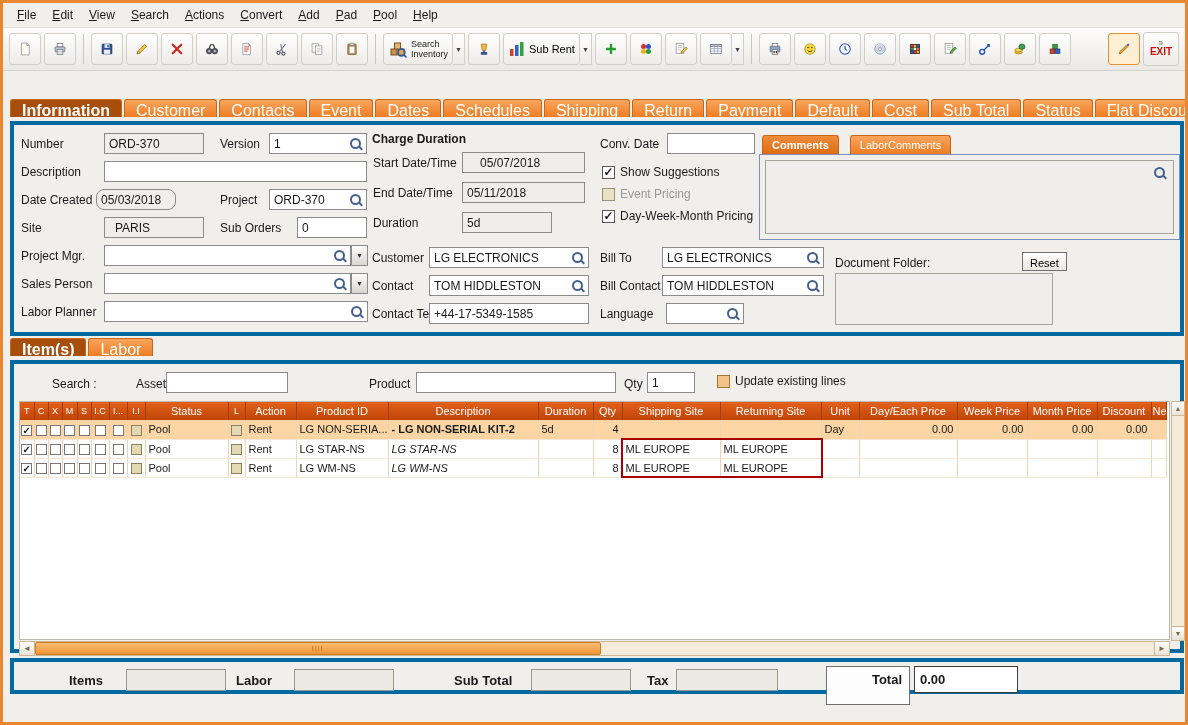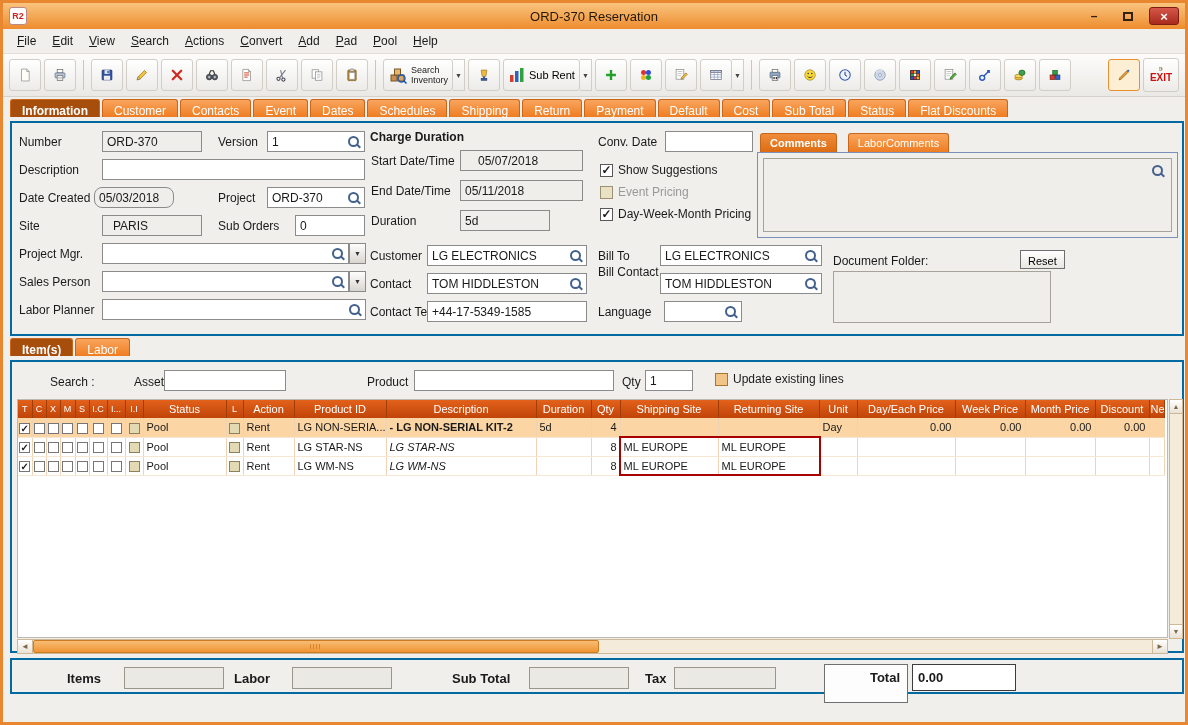--- a/index.html
+++ b/index.html
@@ -27,27 +27,27 @@
   .tbtn.exit { width:36px; height:34px; flex-direction:column; gap:1px; }
   .exit-txt { color:#cc1111; font-weight:bold; font-size:10px; }
   .ddseg { width:12px; height:32px; border:1px solid #d1cec8; border-left:none; background:linear-gradient(#ffffff,#ecebe8); font-size:7px; color:#444; display:flex; align-items:center; justify-content:center; }
   .tsep { width:1px; height:30px; background:#c9c6c0; margin:0 4px; }
   .tspace { flex:1; }
   .tinytxt { font-size:9px; line-height:10px; text-align:left; color:#222; }
   .tgrp { display:flex; }
 
   
   .tabstrip { position:absolute; left:7px; top:96px; display:flex; gap:2px; }
-  .tab { height:18px; line-height:22px; padding:0 11px; color:#fff; font-size:12px; background:linear-gradient(#f9a55e,#ee7d22); border:1px solid #c9661a; border-bottom:none; border-radius:3px 3px 0 0; cursor:default; white-space:nowrap; }
+  .tab { height:18px; line-height:22px; padding:0 11px; color:#fff; font-size:16px; background:linear-gradient(#f9a55e,#ee7d22); border:1px solid #c9661a; border-bottom:none; border-radius:3px 3px 0 0; cursor:default; white-space:nowrap; }
   .tab.active { background:#a84e0c; font-weight:bold; }
   .tab.sm { height:19px; line-height:19px; font-size:11px; padding:0 9px; }
   .tab.sm.active { background:linear-gradient(#ef8c3b,#dd6c12); font-weight:bold; }
 
   
-  .panel { position:absolute; border:2px solid #0369a1; background:#f1efec; }
+  .panel { position:absolute; border:4px solid #0369a1; background:#f1efec; }
 
   .lbl { position:absolute; white-space:nowrap; }
   .b13 { font-size:13px; font-weight:bold; }
   .fld { position:absolute; height:21px; background:#fff; border:1px solid #8b8b8b; padding:3px 4px 0; white-space:nowrap; overflow:hidden; font-size:12px; }
   .fld.ro { background:#efeeea; }
   .fld.mg { padding-right:18px; }
   .mag { position:absolute; right:3px; top:3px; width:14px; height:14px; }
   .mag::before { content:""; position:absolute; left:1px; top:1px; width:7px; height:7px; border:2px solid #44618e; border-radius:50%; }
   .mag::after { content:""; position:absolute; left:9px; top:9.5px; width:5px; height:2px; background:#44618e; transform:rotate(45deg); }
   .ddbtn { position:absolute; width:17px; height:21px; border:1px solid #8b8b8b; background:linear-gradient(#fdfdfc,#d9d6d0); font-size:7px; color:#333; display:flex; align-items:center; justify-content:center; }
@@ -90,31 +90,20 @@
   .totlbl { position:absolute; background:#fdfdfd; border:1px solid #6f6f6f; font-weight:bold; font-size:13px; text-align:right; padding:5px 7px 0 0; }
   .totval { position:absolute; background:#fff; border:1px solid #3c3c3c; font-weight:bold; font-size:13px; padding:5px 0 0 5px; }
 
   .resetbtn { position:absolute; height:19px; background:linear-gradient(#ffffff,#e8e6e1); border:1px solid #6f6f6f; font-size:11px; padding:2px 7px 0; }
 </style>
 </head>
 <body>
 
 <div class="window">
 
-  <div class="titlebar">
-    <div class="logo">R2</div>
-    <div class="title-text">ORD-370 Reservation</div>
-    <div class="wctrl">
-      <div class="wbtn">–</div>
-      <div class="wbtn maxi">
-          <span></span>
-        </div>
-      <div class="wbtn close">×</div>
-    </div>
-  </div>
 
   <div class="menubar">
     <span class="menu-item"><u>F</u><span>ile</span></span>
     <span class="menu-item"><u>E</u><span>dit</span></span>
     <span class="menu-item"><u>V</u><span>iew</span></span>
     <span class="menu-item"><u>S</u><span>earch</span></span>
     <span class="menu-item"><u>A</u><span>ctions</span></span>
     <span class="menu-item"><u>C</u><span>onvert</span></span>
     <span class="menu-item"><u>A</u><span>dd</span></span>
     <span class="menu-item"><u>P</u><span>ad</span></span>
@@ -416,21 +405,21 @@
       <span class="box"></span>
         <span class="t">Event Pricing</span>
     </div>
     <div class="chk" style="left:588px;top:84px;">
       <span class="box">✓</span>
         <span class="t">Day-Week-Month Pricing</span>
     </div>
 
     <span class="lbl" style="left:586px;top:126px;">Bill To</span>
     <div class="fld mg" style="left:648px;top:122px;width:162px;"><span>LG ELECTRONICS</span><span class="mag"></span></div>
-    <span class="lbl" style="left:586px;top:142px;">Bill Contact</span>
+    <span class="lbl" style="left:586px;top:154px;">Bill Contact</span>
     <div class="fld mg" style="left:648px;top:150px;width:162px;"><span>TOM HIDDLESTON</span><span class="mag"></span></div>
     <span class="lbl" style="left:586px;top:182px;">Language</span>
     <div class="fld mg" style="left:652px;top:178px;width:78px;"><span></span><span class="mag"></span></div>
 
     <div style="position:absolute;left:748px;top:10px;display:flex;gap:11px;">
       <div class="tab sm active">Comments</div>
       <div class="tab sm">LaborComments</div>
     </div>
     <div style="position:absolute;left:745px;top:29px;width:421px;height:86px;border:1px solid #7a8fb9;background:#f1efec;padding:5px;">
       <div style="position:relative;width:100%;height:100%;background:#efeeea;border:1px solid #a7a39b;">

